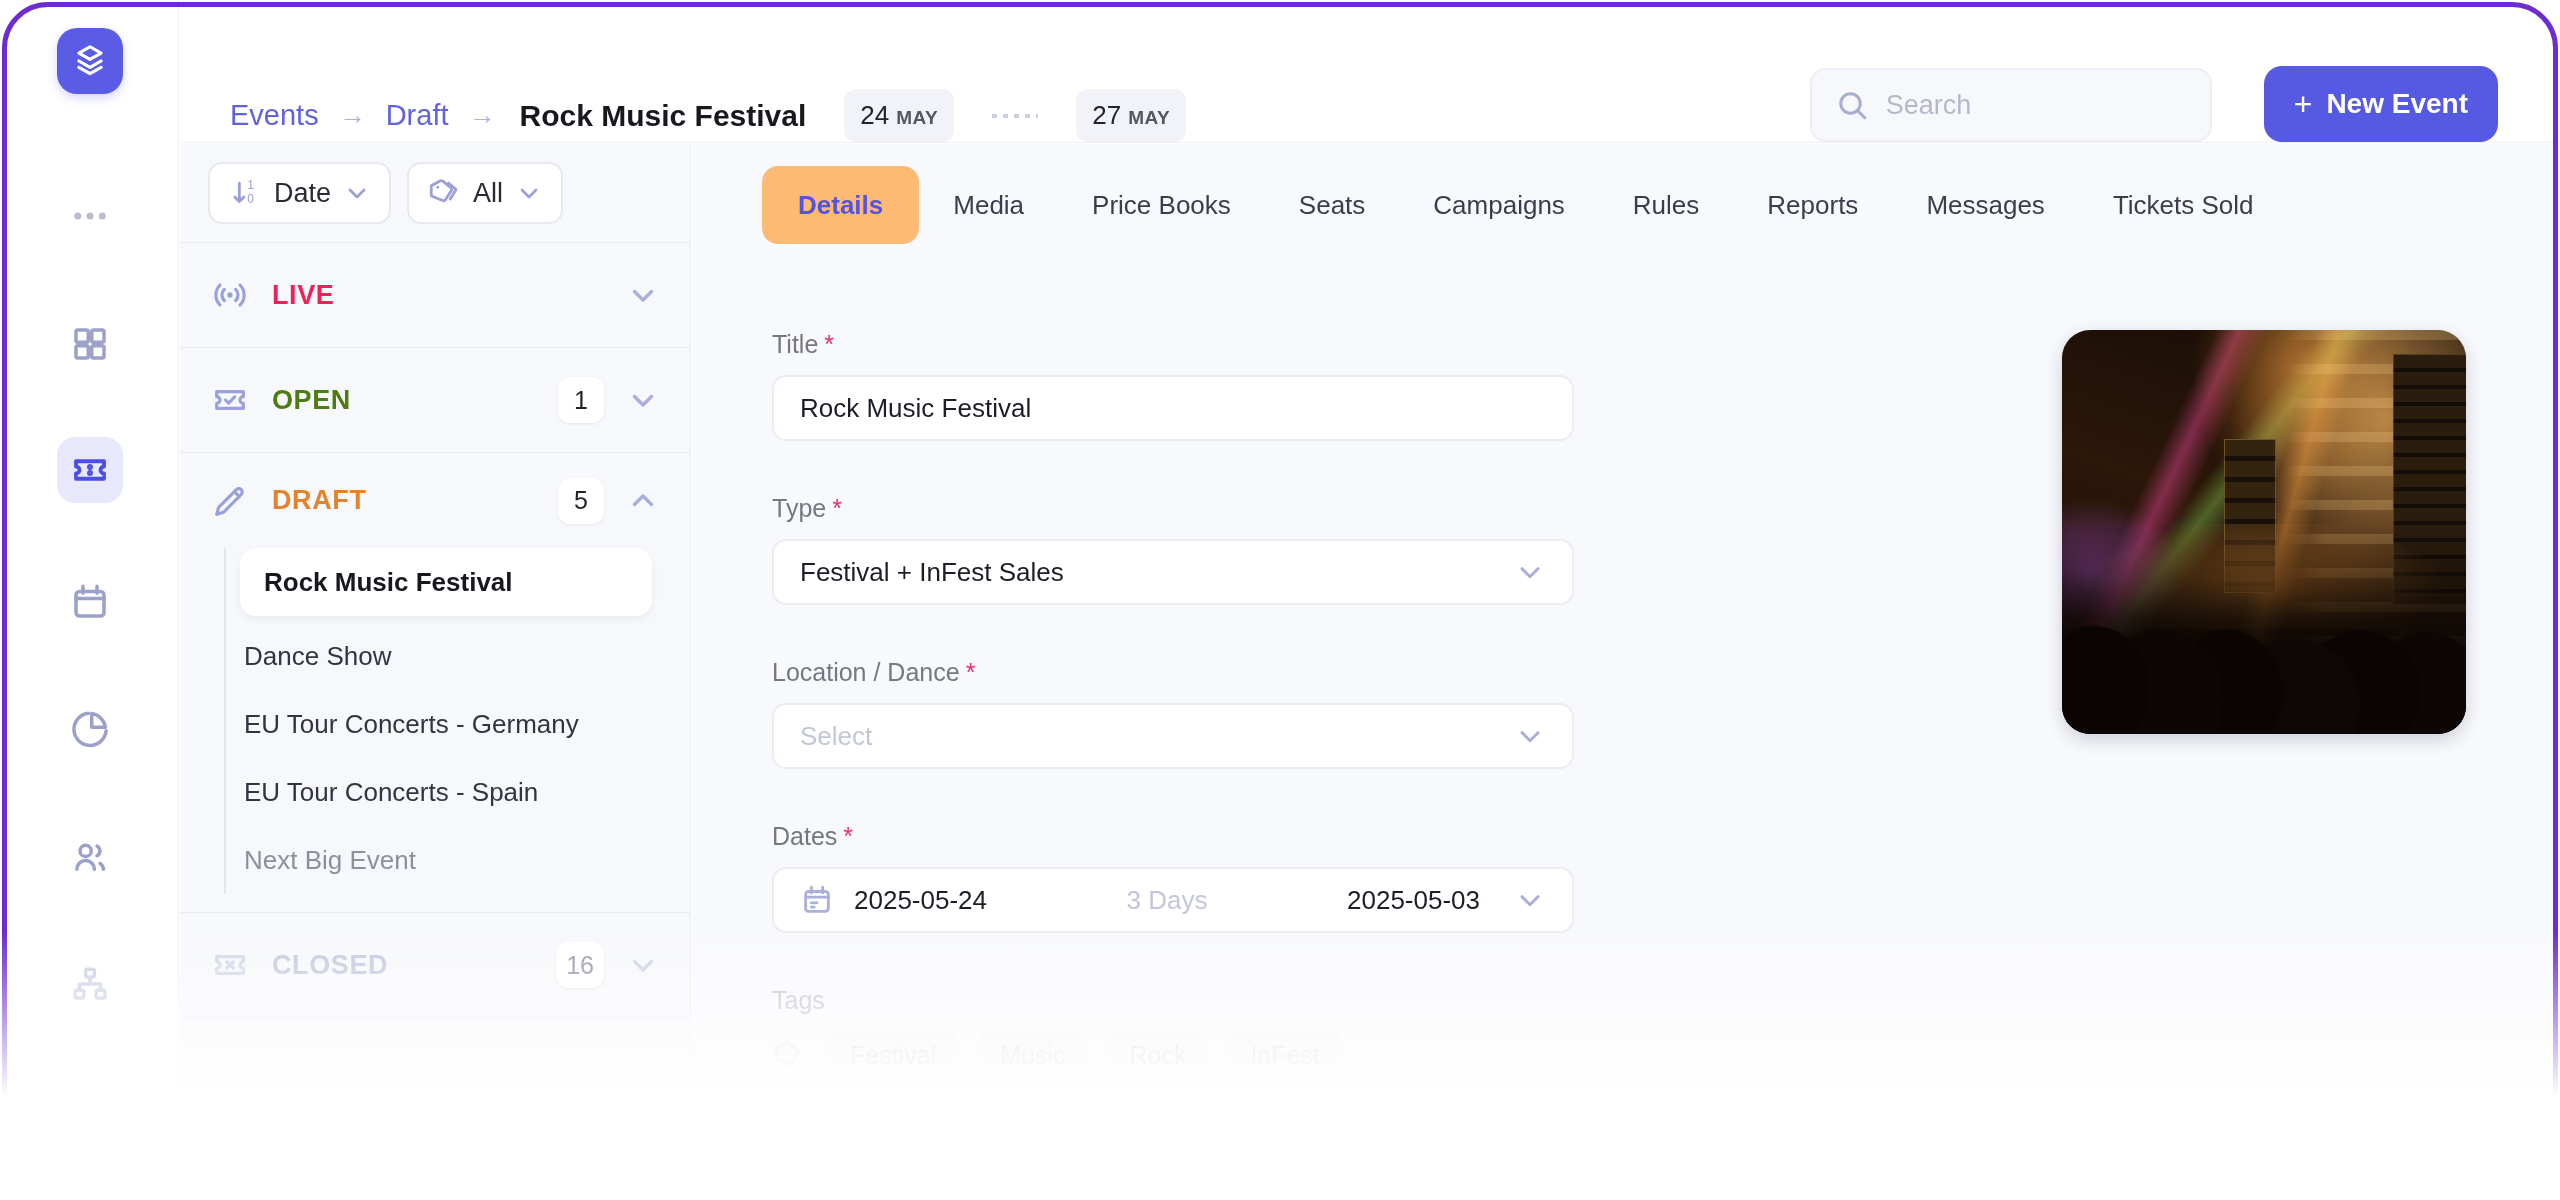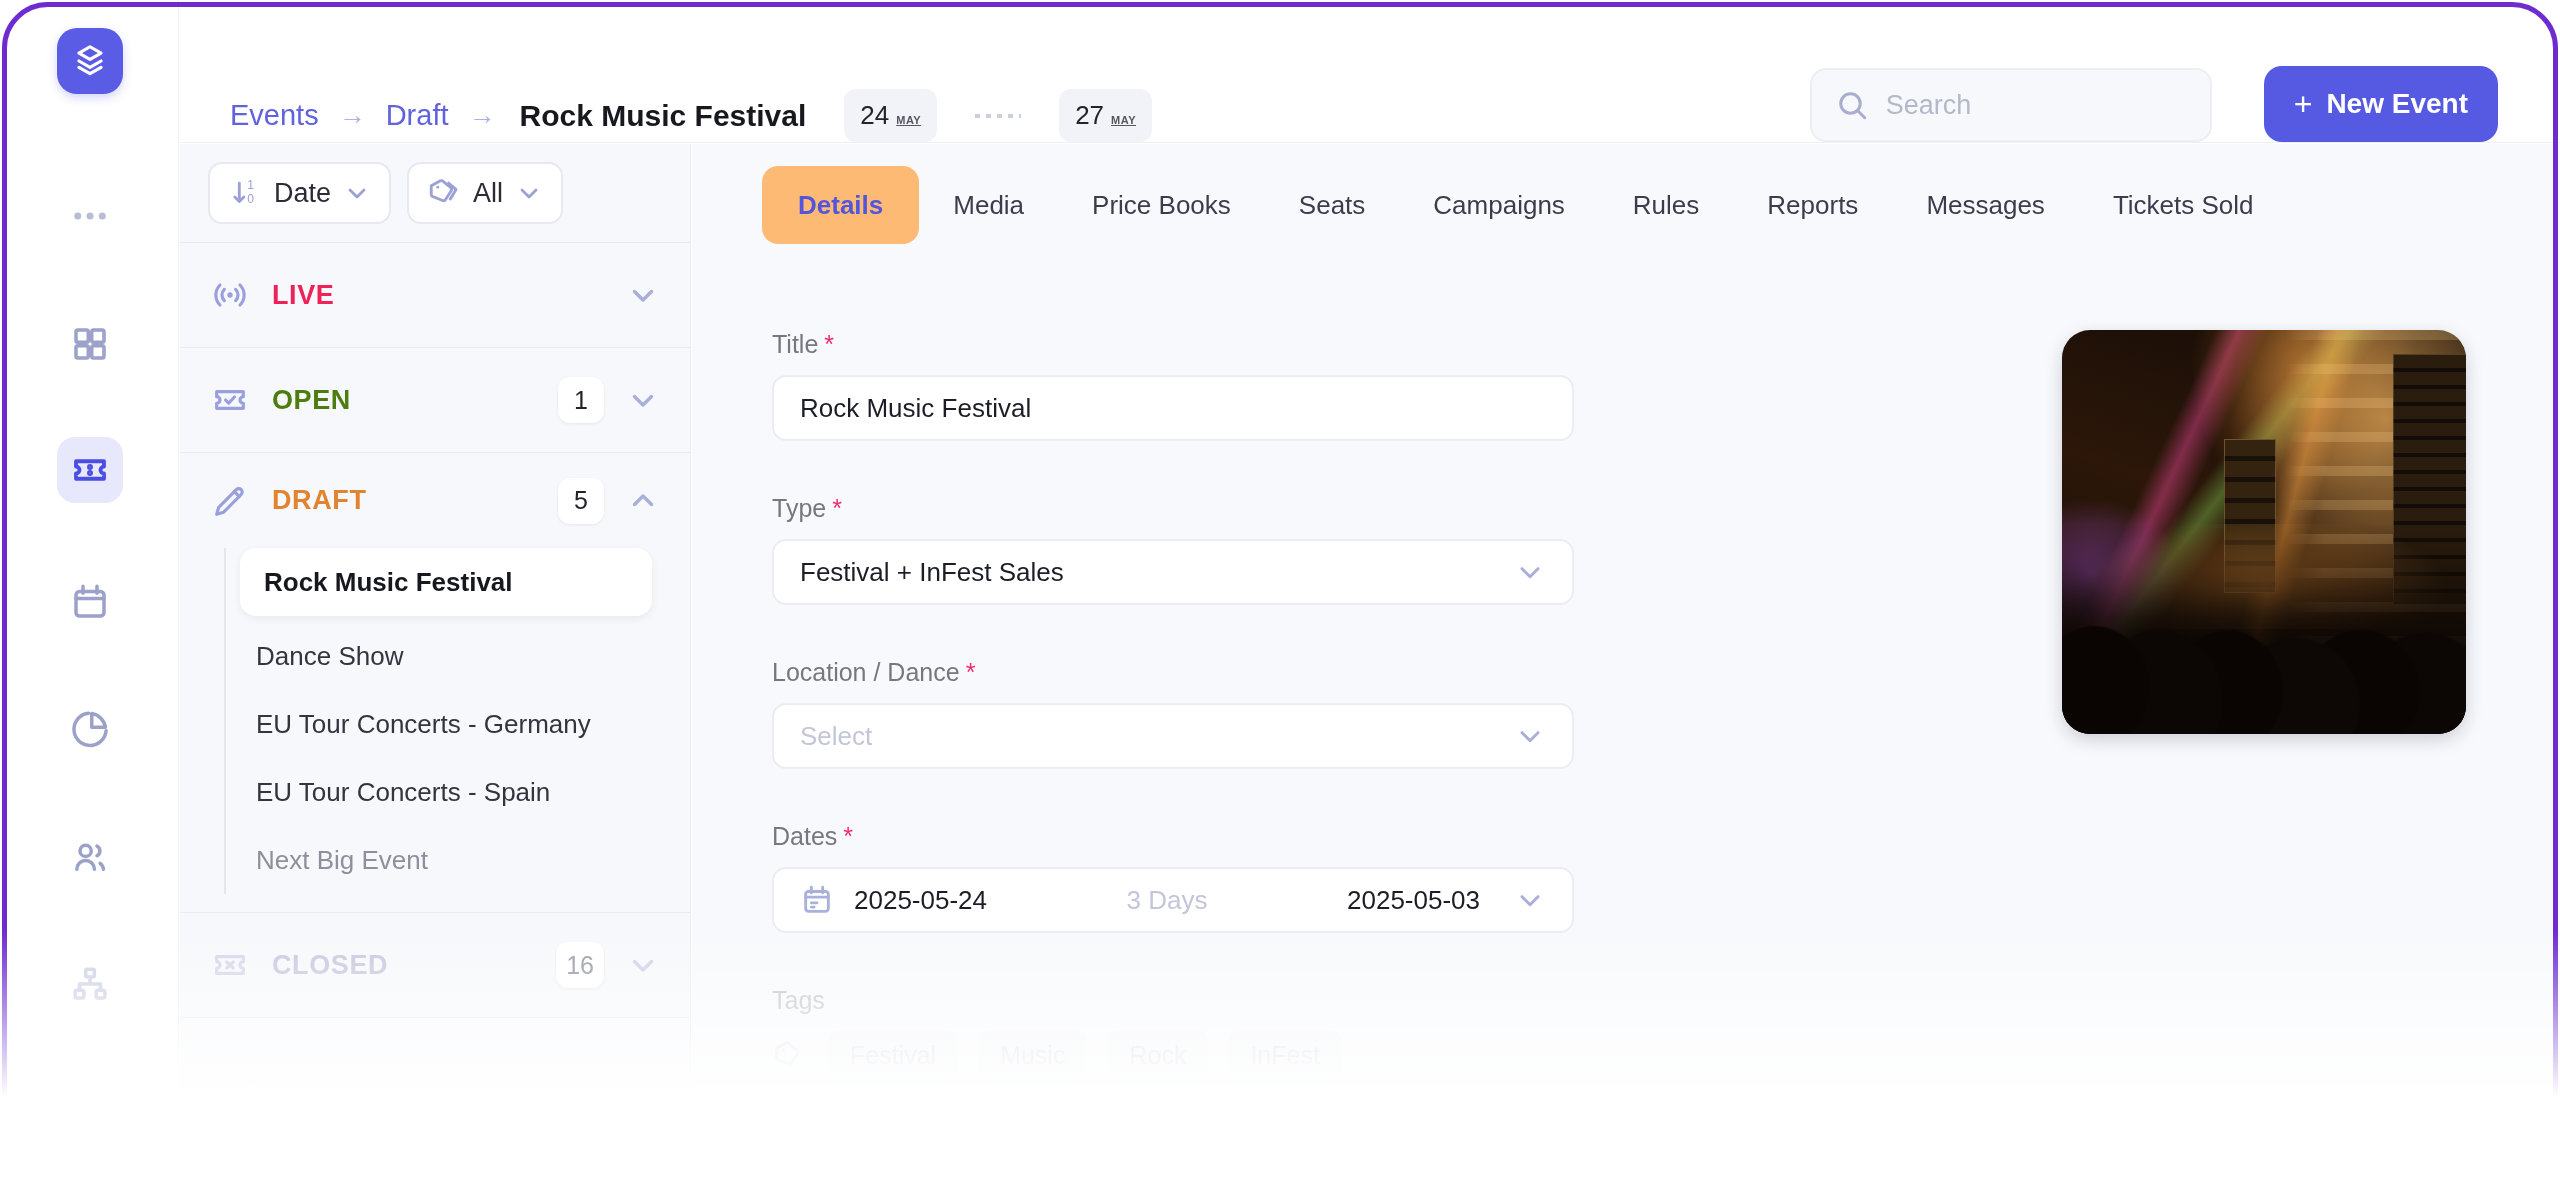--- a/index.html
+++ b/index.html
@@ -27,21 +27,21 @@
   .header { position:absolute; left:180px; top:0; right:0; height:143px; background:#fff;
             border-bottom:1px solid #eef0f5; display:flex; align-items:flex-end;
             padding:0 62px 0 50px; z-index:6; }
   .crumbs { display:flex; align-items:center; gap:20px; }
   .crumb-link { color:#6163dd; font-size:29px; cursor:pointer; }
   .crumb-arrow { color:#adb2e2; font-size:27px; }
   .crumb-title { color:#18181f; font-size:30px; font-weight:700; margin-left:4px; }
   .date-badge { background:#f2f3f8; border-radius:12px; padding:11px 16px; display:flex;
                 align-items:baseline; gap:7px; margin-left:18px; }
   .date-badge .d { font-size:26px; color:#23232b; }
-  .date-badge .m { font-size:11px; font-weight:700; color:#55565f; letter-spacing:.5px;text-decoration:underline; }
+  .date-badge .m { font-size:19px; font-weight:700; color:#55565f; letter-spacing:.5px; }
   .dotline { width:46px; height:4px; margin-left:18px;
              background:repeating-linear-gradient(90deg,#ccd0dc 0 5px,transparent 5px 11px); }
   .search { margin-left:auto; width:402px; height:74px; background:#f7f8fb;
             border:2px solid #eceef4; border-radius:16px; display:flex; align-items:center;
             padding:0 22px; gap:16px; }
   .search input { border:0; outline:0; background:transparent; font-size:27px; width:100%;
                   color:#3a3b45; font-family:"Liberation Sans",sans-serif; }
   .search input::placeholder { color:#b4b8c9; }
   .btn-new { margin-left:52px; height:76px; padding:0 30px; background:#5659e1; color:#fff;
              border:0; border-radius:18px; font-size:28px; font-weight:600; display:flex;
@@ -69,21 +69,21 @@
   .sec.live .lbl { color:#ee2158; }
   .sec.open .lbl { color:#4d7c0f; }
   .sec.draft .lbl { color:#e2832f; }
   .sec.draft { height:95px; border-bottom:0; }
   .sec.closed .lbl { color:#c6c9df; }
   .sec.closed svg.ic { color:#d4d7e8; }
   .sec.closed .count { color:#9597a6; }
   .sec.closed .chev { color:#cfd3e6; }
   .sublist { padding:0 0 18px 44px; border-bottom:1px solid #e9ebf1; }
   .sublist-inner { border-left:2px solid #e4e6ee; padding-left:0; }
-  .subitem { height:68px; display:flex; align-items:center; padding-left:30px; font-size:26px;
+  .subitem { height:68px; display:flex; align-items:center; padding-left:18px; font-size:26px;
              color:#33343f; cursor:pointer; }
   .subitem.selected { background:#fff; border-radius:16px; margin:0 38px 6px 14px; font-weight:700;
                       color:#17171f; box-shadow:0 3px 8px rgba(25,25,60,.06); padding-left:24px; }
   .subitem.dim { color:#8e8f9c; }
 
   
   .main { position:absolute; left:692px; top:144px; right:0; bottom:0; background:#f8f9fc; }
   .tabs { display:flex; align-items:center; padding:22px 0 0 70px; }
   .tab { font-size:26px; color:#3c3d4c; padding:0 34px; height:78px; display:flex;
          align-items:center; cursor:pointer; white-space:nowrap; }

